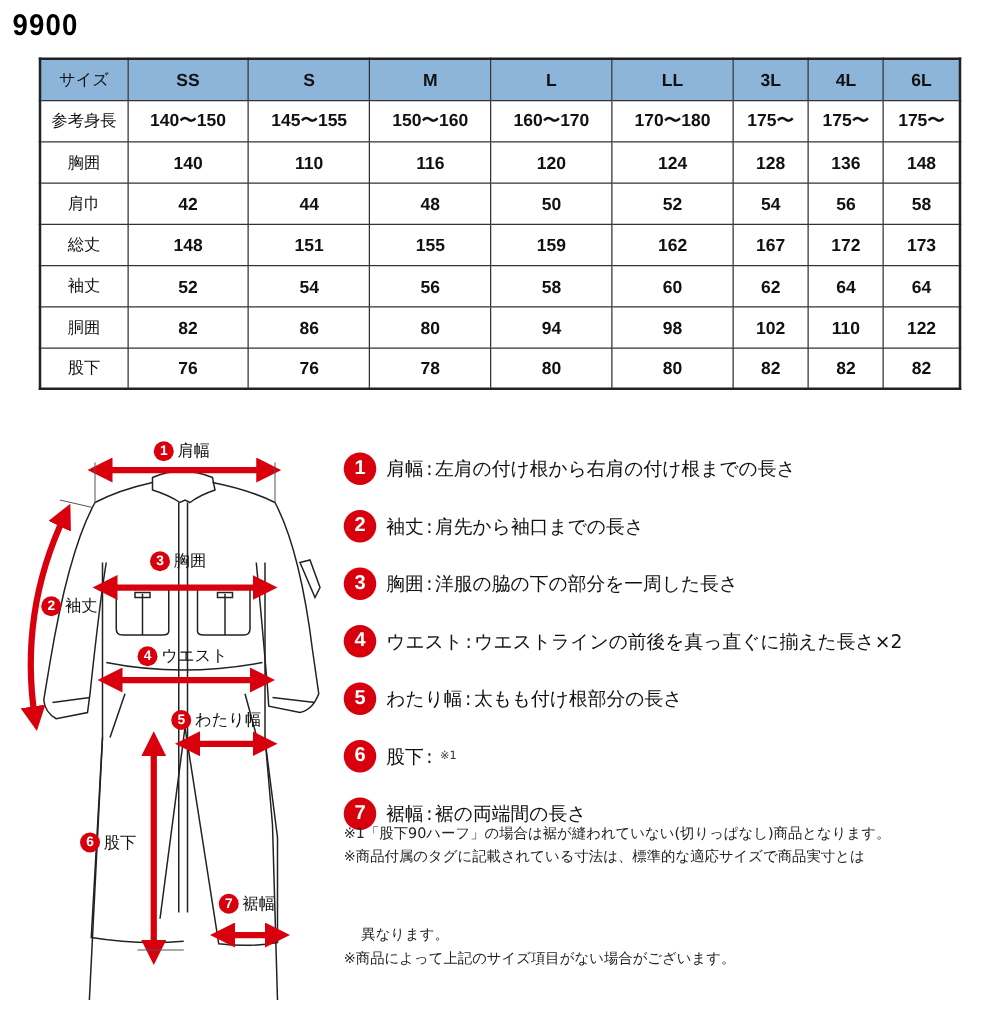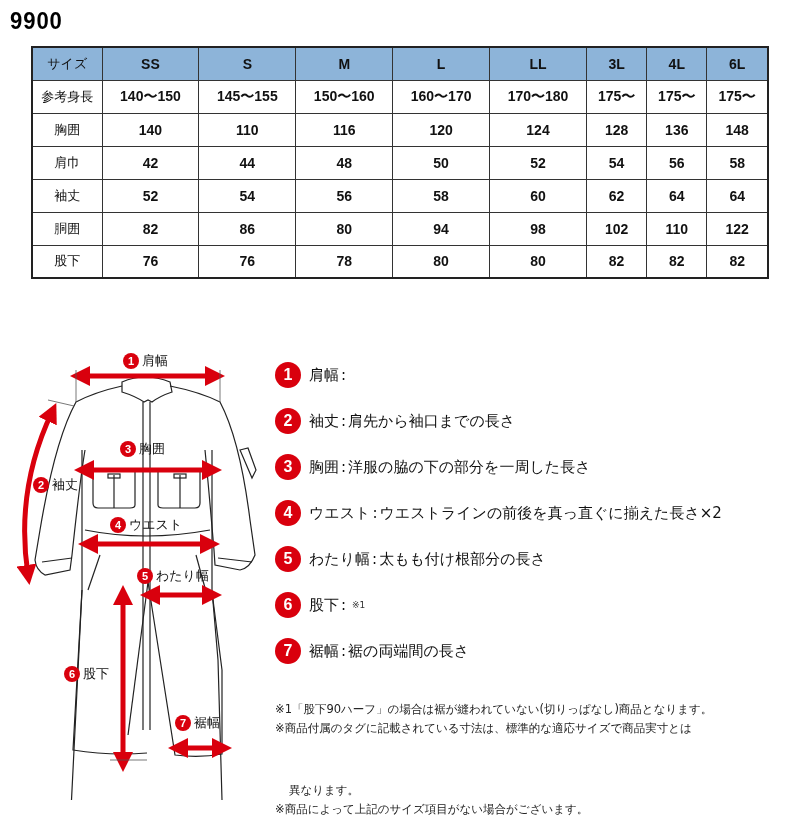--- a/index.html
+++ b/index.html
@@ -11,21 +11,21 @@
   table.sizes td.rowlabel, table.sizes th.rowlabel { width: 70px; font-weight: normal; font-family: Liberation Sans, sans-serif; font-size: 13px; }
   table.sizes th.rowlabel { font-weight: normal; }
   .diagram { position: absolute; left: 0; top: 330px; width: 270px; height: 470px; }
   .legend { position: absolute; left: 275px; top: 352px; width: 520px; }
   .legend-item { display: flex; align-items: center; height: 46px; }
   .badge { width: 26px; height: 26px; border-radius: 50%; background: #d9000d; color: #fff; font-family: "Liberation Sans", sans-serif; font-weight: bold; font-size: 16px; display: flex; align-items: center; justify-content: center; margin-right: 8px; flex-shrink: 0; }
   .legend-term { font-size: 15px; color: #111; }
   .legend-colon { font-size: 15px; margin: 0 2px; }
   .legend-desc { font-size: 15px; color: #111; }
   .legend-sup { font-size: 9px; margin-left: 4px; color: #333; }
-  .notes { position: absolute; left: 275px; top: 700px; width: 520px; font-size: 11.5px; line-height: 19px; color: #222; }
+  .notes { position: absolute; left: 275px; top: 657px; width: 520px; font-size: 11.5px; line-height: 19px; color: #222; }
   .note.indent { padding-left: 14px; margin-top: 43px; }
   .dlabel { position: absolute; font-size: 13px; color: #111; display: flex; align-items: center; white-space: nowrap; }
   .dbadge { width: 16px; height: 16px; border-radius: 50%; background: #d9000d; color: #fff; font-family: "Liberation Sans", sans-serif; font-weight: bold; font-size: 11px; display: inline-flex; align-items: center; justify-content: center; margin-right: 3px; }
 </style>
 </head>
 <body>
 
 <div class="model">9900</div>
 
 <table class="sizes">
@@ -66,20 +66,31 @@
   <tr>
     <td class="rowlabel">肩巾</td>
     <td>42</td>
     <td>44</td>
     <td>48</td>
     <td>50</td>
     <td>52</td>
     <td>54</td>
     <td>56</td>
     <td>58</td>
+  </tr>
+  <tr>
+    <td class="rowlabel">総丈</td>
+    <td>148</td>
+    <td>151</td>
+    <td>155</td>
+    <td>159</td>
+    <td>162</td>
+    <td>167</td>
+    <td>172</td>
+    <td>173</td>
   </tr>
   <tr>
     <td class="rowlabel">袖丈</td>
     <td>52</td>
     <td>54</td>
     <td>56</td>
     <td>58</td>
     <td>60</td>
     <td>62</td>
     <td>64</td>
@@ -195,20 +206,21 @@
     <span class="dbadge">7</span>
     <span>裾幅</span>
   </div>
 </div>
 
 <div class="legend">
   <div class="legend-item">
     <span class="badge">1</span>
     <span class="legend-term">肩幅</span>
     <span class="legend-colon">:</span>
+    <span class="legend-desc">左肩の付け根から右肩の付け根までの長さ</span>
   </div>
   <div class="legend-item">
     <span class="badge">2</span>
     <span class="legend-term">袖丈</span>
     <span class="legend-colon">:</span>
     <span class="legend-desc">肩先から袖口までの長さ</span>
   </div>
   <div class="legend-item">
     <span class="badge">3</span>
     <span class="legend-term">胸囲</span>

